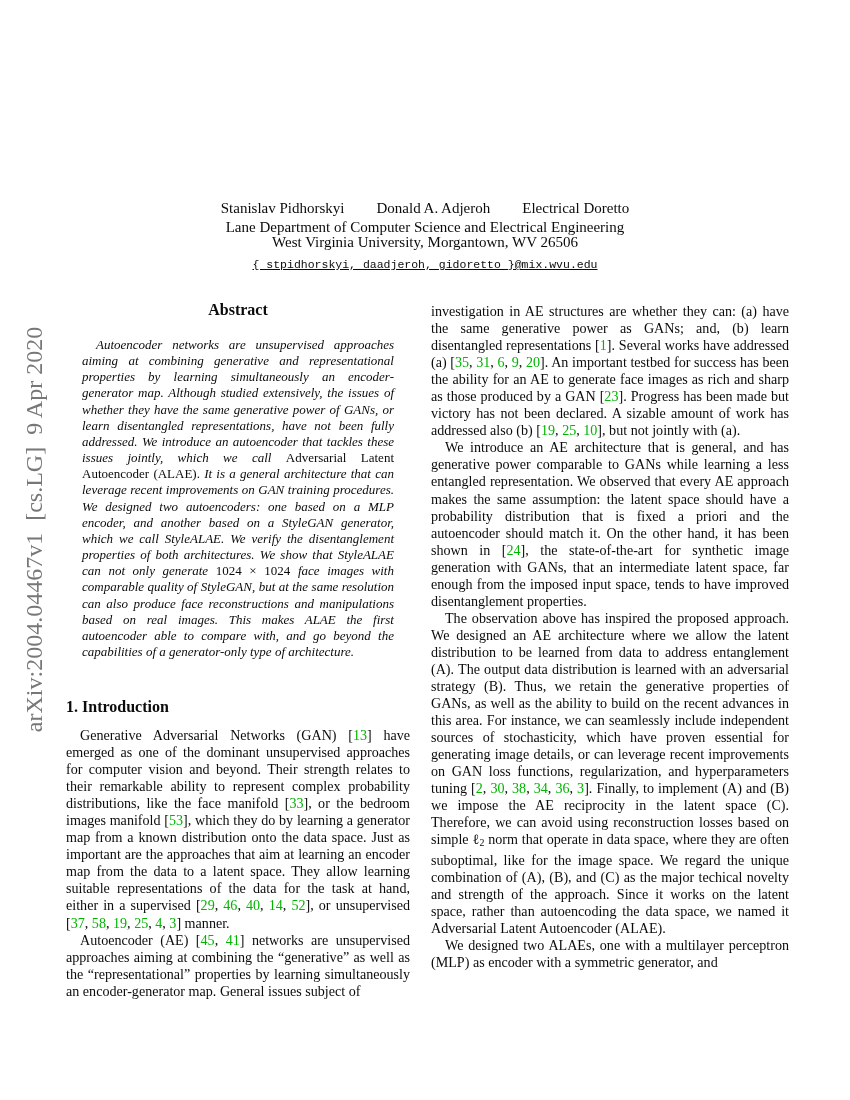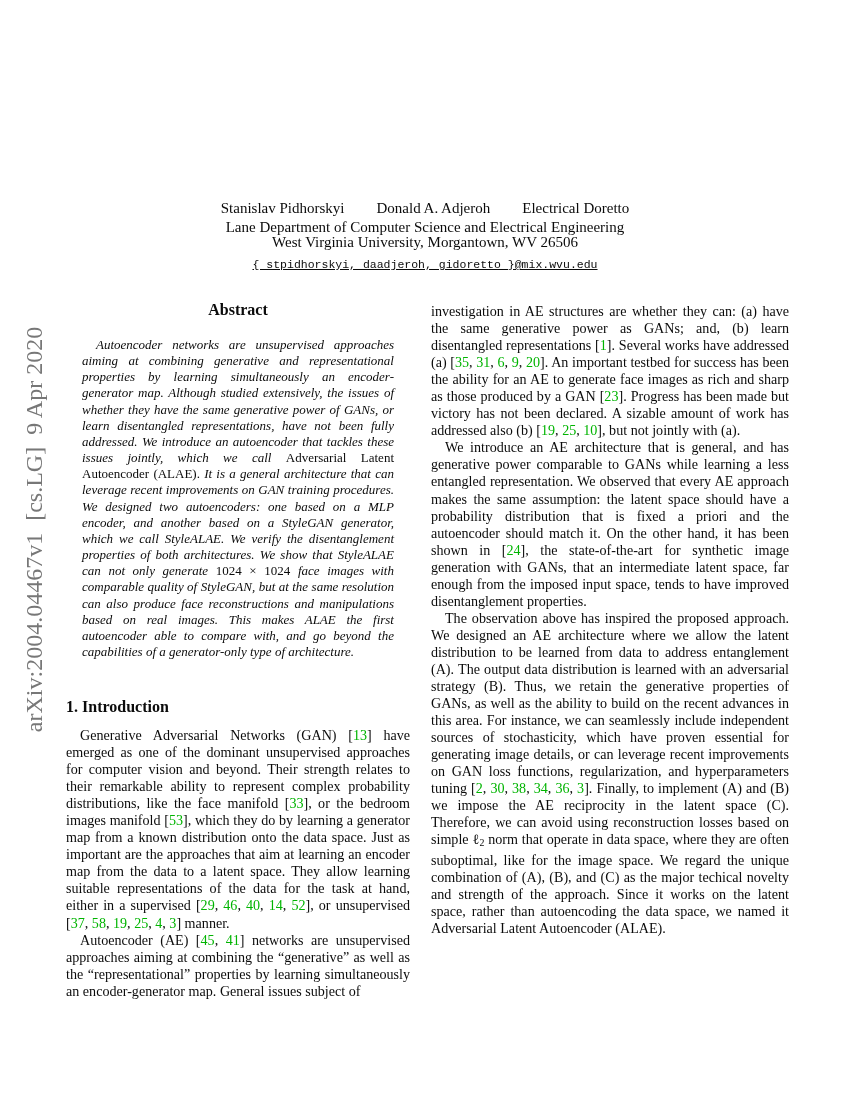--- a/index.html
+++ b/index.html
@@ -133,15 +133,16 @@
       <div class="section-heading">1. Introduction</div>
       <p class="body-par"><span>Generative Adversarial Networks (GAN) [</span><span class="s-c">13</span><span>] have emerged as one of the dominant unsupervised approaches for computer vision and beyond. Their strength relates to their remarkable ability to represent complex probability distributions, like the face manifold [</span><span class="s-c">33</span><span>], or the bedroom images manifold [</span><span class="s-c">53</span><span>], which they do by learning a </span><span class="s-i">generator</span><span> map from a known distribution onto the data space. Just as important are the approaches that aim at learning an </span><span class="s-i">encoder</span><span> map from the data to a latent space. They allow learning suitable representations of the data for the task at hand, either in a supervised [</span><span class="s-c">29</span><span>, </span><span class="s-c">46</span><span>, </span><span class="s-c">40</span><span>, </span><span class="s-c">14</span><span>, </span><span class="s-c">52</span><span>], or unsupervised [</span><span class="s-c">37</span><span>, </span><span class="s-c">58</span><span>, </span><span class="s-c">19</span><span>, </span><span class="s-c">25</span><span>, </span><span class="s-c">4</span><span>, </span><span class="s-c">3</span><span>] manner.</span></p>
       <p class="body-par"><span>Autoencoder (AE) [</span><span class="s-c">45</span><span>, </span><span class="s-c">41</span><span>] networks are unsupervised approaches aiming at combining the “generative” as well as the “representational” properties by learning simultaneously an </span><span class="s-i">encoder-generator</span><span> map. General issues subject of</span></p>
     </div>
   </div>
 
   <div class="col col-right">
     <p class="body-par noindent"><span>investigation in AE structures are whether they can: (a) have the same generative power as GANs; and, (b) learn disentangled representations [</span><span class="s-c">1</span><span>]. Several works have addressed (a) [</span><span class="s-c">35</span><span>, </span><span class="s-c">31</span><span>, </span><span class="s-c">6</span><span>, </span><span class="s-c">9</span><span>, </span><span class="s-c">20</span><span>]. An important testbed for success has been the ability for an AE to generate face images as rich and sharp as those produced by a GAN [</span><span class="s-c">23</span><span>]. Progress has been made but victory has not been declared. A sizable amount of work has addressed also (b) [</span><span class="s-c">19</span><span>, </span><span class="s-c">25</span><span>, </span><span class="s-c">10</span><span>], but not jointly with (a).</span></p>
     <p class="body-par"><span>We introduce an AE architecture that is general, and has generative power comparable to GANs while learning a less entangled representation. We observed that every AE approach makes the same assumption: </span><span class="s-i">the latent space should have a probability distribution that is fixed</span><span> a priori </span><span class="s-i">and the autoencoder should match it</span><span>. On the other hand, it has been shown in [</span><span class="s-c">24</span><span>], the state-of-the-art for synthetic image generation with GANs, that an intermediate latent space, far enough from the imposed input space, tends to have improved disentanglement properties.</span></p>
     <p class="body-par"><span>The observation above has inspired the proposed approach. We designed an AE architecture where we allow the latent distribution to be learned from data to address entanglement (A). The output data distribution is learned with an adversarial strategy (B). Thus, we retain the generative properties of GANs, as well as the ability to build on the recent advances in this area. For instance, we can seamlessly include independent sources of stochasticity, which have proven essential for generating image details, or can leverage recent improvements on GAN loss functions, regularization, and hyperparameters tuning [</span><span class="s-c">2</span><span>, </span><span class="s-c">30</span><span>, </span><span class="s-c">38</span><span>, </span><span class="s-c">34</span><span>, </span><span class="s-c">36</span><span>, </span><span class="s-c">3</span><span>]. Finally, to implement (A) and (B) we impose the AE reciprocity in the latent space (C). Therefore, we can avoid using reconstruction losses based on simple </span><span>ℓ</span><span class="s-sub">2</span><span> norm that operate in data space, where they are often suboptimal, like for the image space. We regard the unique combination of (A), (B), and (C) as the major techical novelty and strength of the approach. Since it works on the latent space, rather than autoencoding the data space, we named it </span><span class="s-i">Adversarial Latent Autoencoder (ALAE).</span></p>
+    <p class="body-par"><span>We designed two ALAEs, one with a multilayer perceptron (MLP) as encoder with a symmetric generator, and</span></p>
   </div>
 
 </div>
 
 </body></html>

